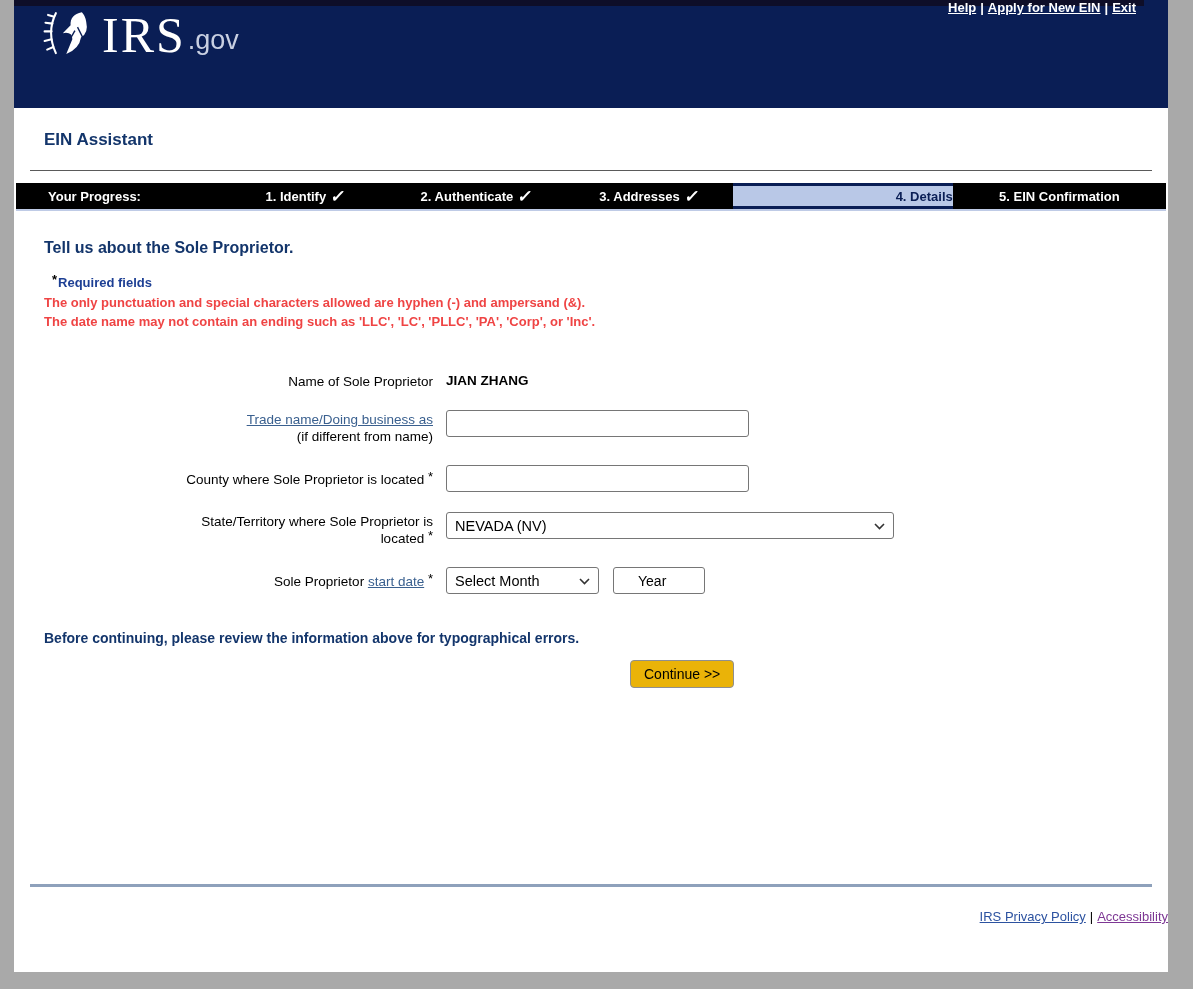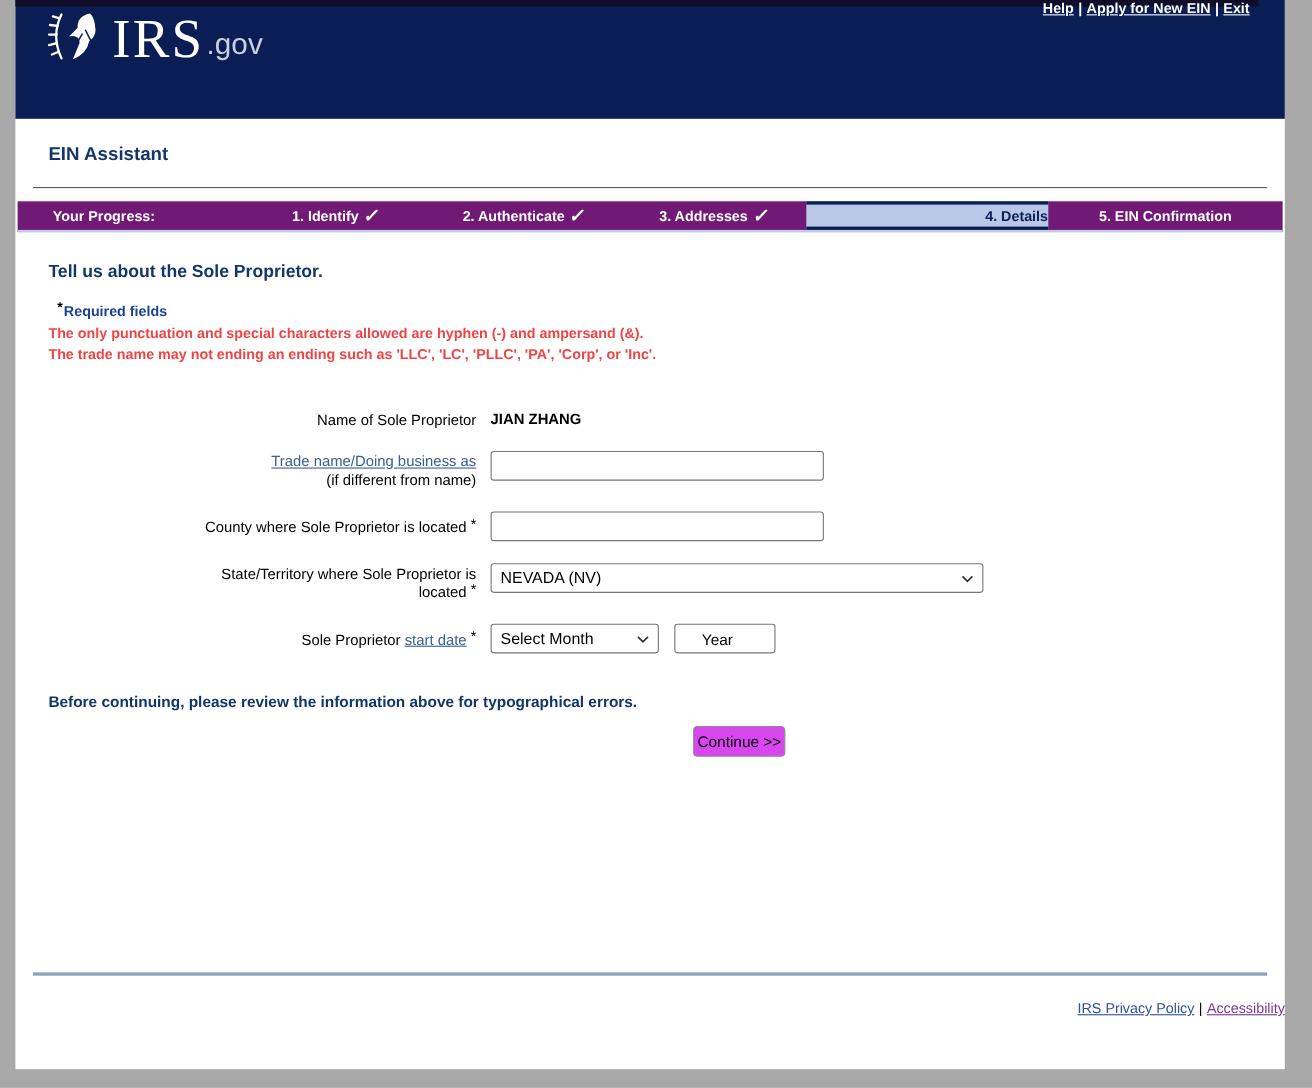--- a/index.html
+++ b/index.html
@@ -18,21 +18,21 @@
   .hdr-nav { position:absolute; top:0px; right:32px; color:#ffffff; font-size:13px; font-weight:bold; white-space:nowrap; }
   .hdr-nav a { color:#ffffff; text-decoration:underline; cursor:pointer; }
   .hdr-nav .sep { font-weight:bold; padding:0 4px; }
 
   
   .page-title { padding:22px 0 0 30px; color:#13356b; font-size:17px; font-weight:bold; }
   .title-rule { border:none; border-top:1px solid #5a5a5a; margin:20px 16px 0 16px; }
 
   
   .progress { display:flex; align-items:stretch; height:28px; margin:12px 2px 0 2px;
-              background:#701a75; border-bottom:2px solid #bfcbe6; font-size:13px; font-weight:bold; }
+              background:#000000; border-bottom:2px solid #bfcbe6; font-size:13px; font-weight:bold; }
   .pcell { display:flex; align-items:center; justify-content:center; color:#ffffff; white-space:nowrap; }
   .pcell.plabel { justify-content:flex-start; padding-left:32px; width:209px; }
   .pcell.step1 { width:165px; } .pcell.step2 { width:180px; } .pcell.step3 { width:168px; }
   .pcell.step4 { width:222px;justify-content:flex-end; } .pcell.step5 { width:215px; }
   .pcell.active { background:#b9c8e7; color:#0a1e55; border-top:3px solid #0a1e55; border-bottom:3px solid #0a1e55; }
   .check { font-size:17px; margin-left:5px; transform:skewX(-10deg); display:inline-block; }
 
   
   .h2 { margin:28px 30px 0 30px; color:#13356b; font-size:16px; font-weight:bold; }
   .req-note { margin:18px 0 0 38px; color:#1d3f94; font-size:13px; font-weight:bold; }
@@ -52,21 +52,21 @@
   input.txt.year { width:92px; }
 
   .select { position:relative; height:27px; border:1px solid #767676; border-radius:3px; background:#fff;
             display:flex; align-items:center; padding:0 24px 0 8px; font-size:14.5px; color:#000; cursor:pointer; }
   .select.state { width:448px; }
   .select.month { width:153px; }
   .select svg { position:absolute; right:8px; top:10px; }
 
   .review-note { margin:36px 0 0 30px; color:#13356b; font-size:14px; font-weight:bold; }
   .btn-row { margin:14px 0 0 616px; }
-  button.continue { background:#d946ef; border:1px solid #8f8f8f; border-radius:4px; padding:5px 3px;
+  button.continue { background:#eab308; border:1px solid #8f8f8f; border-radius:4px; padding:5px 13px;
                     font-family:"Liberation Sans", sans-serif; font-size:14px; color:#000; cursor:pointer; }
 
   
   .foot-rule { height:3px; background:#8ea1bb; margin:196px 16px 0 16px; }
   .footer { text-align:right; margin-top:22px; font-size:13px; color:#000; }
   .footer a.privacy { color:#2c52a0; text-decoration:underline; cursor:pointer; }
   .footer a.access { color:#7d3794; text-decoration:underline; cursor:pointer; }
   .footer .sep { padding:0 4px; }
 </style>
 </head>
@@ -127,21 +127,21 @@
     </div>
   </div>
 
   <div class="h2">Tell us about the Sole Proprietor.</div>
 
   <div class="req-note">
     <span class="star">*</span><span>Required fields</span>
   </div>
   <div class="notes">
     <div>The only punctuation and special characters allowed are hyphen (-) and ampersand (&amp;).</div>
-    <div>The trade name may not ending an ending such as 'LLC', 'LC', 'PLLC', 'PA', 'Corp', or 'Inc'.</div>
+    <div>The date name may not contain an ending such as 'LLC', 'LC', 'PLLC', 'PA', 'Corp', or 'Inc'.</div>
   </div>
 
   <div class="form">
 
     <div class="row">
       <div class="lbl">Name of Sole Proprietor</div>
       <div class="ctrl value-bold">JIAN ZHANG</div>
     </div>
 
     <div class="row">

